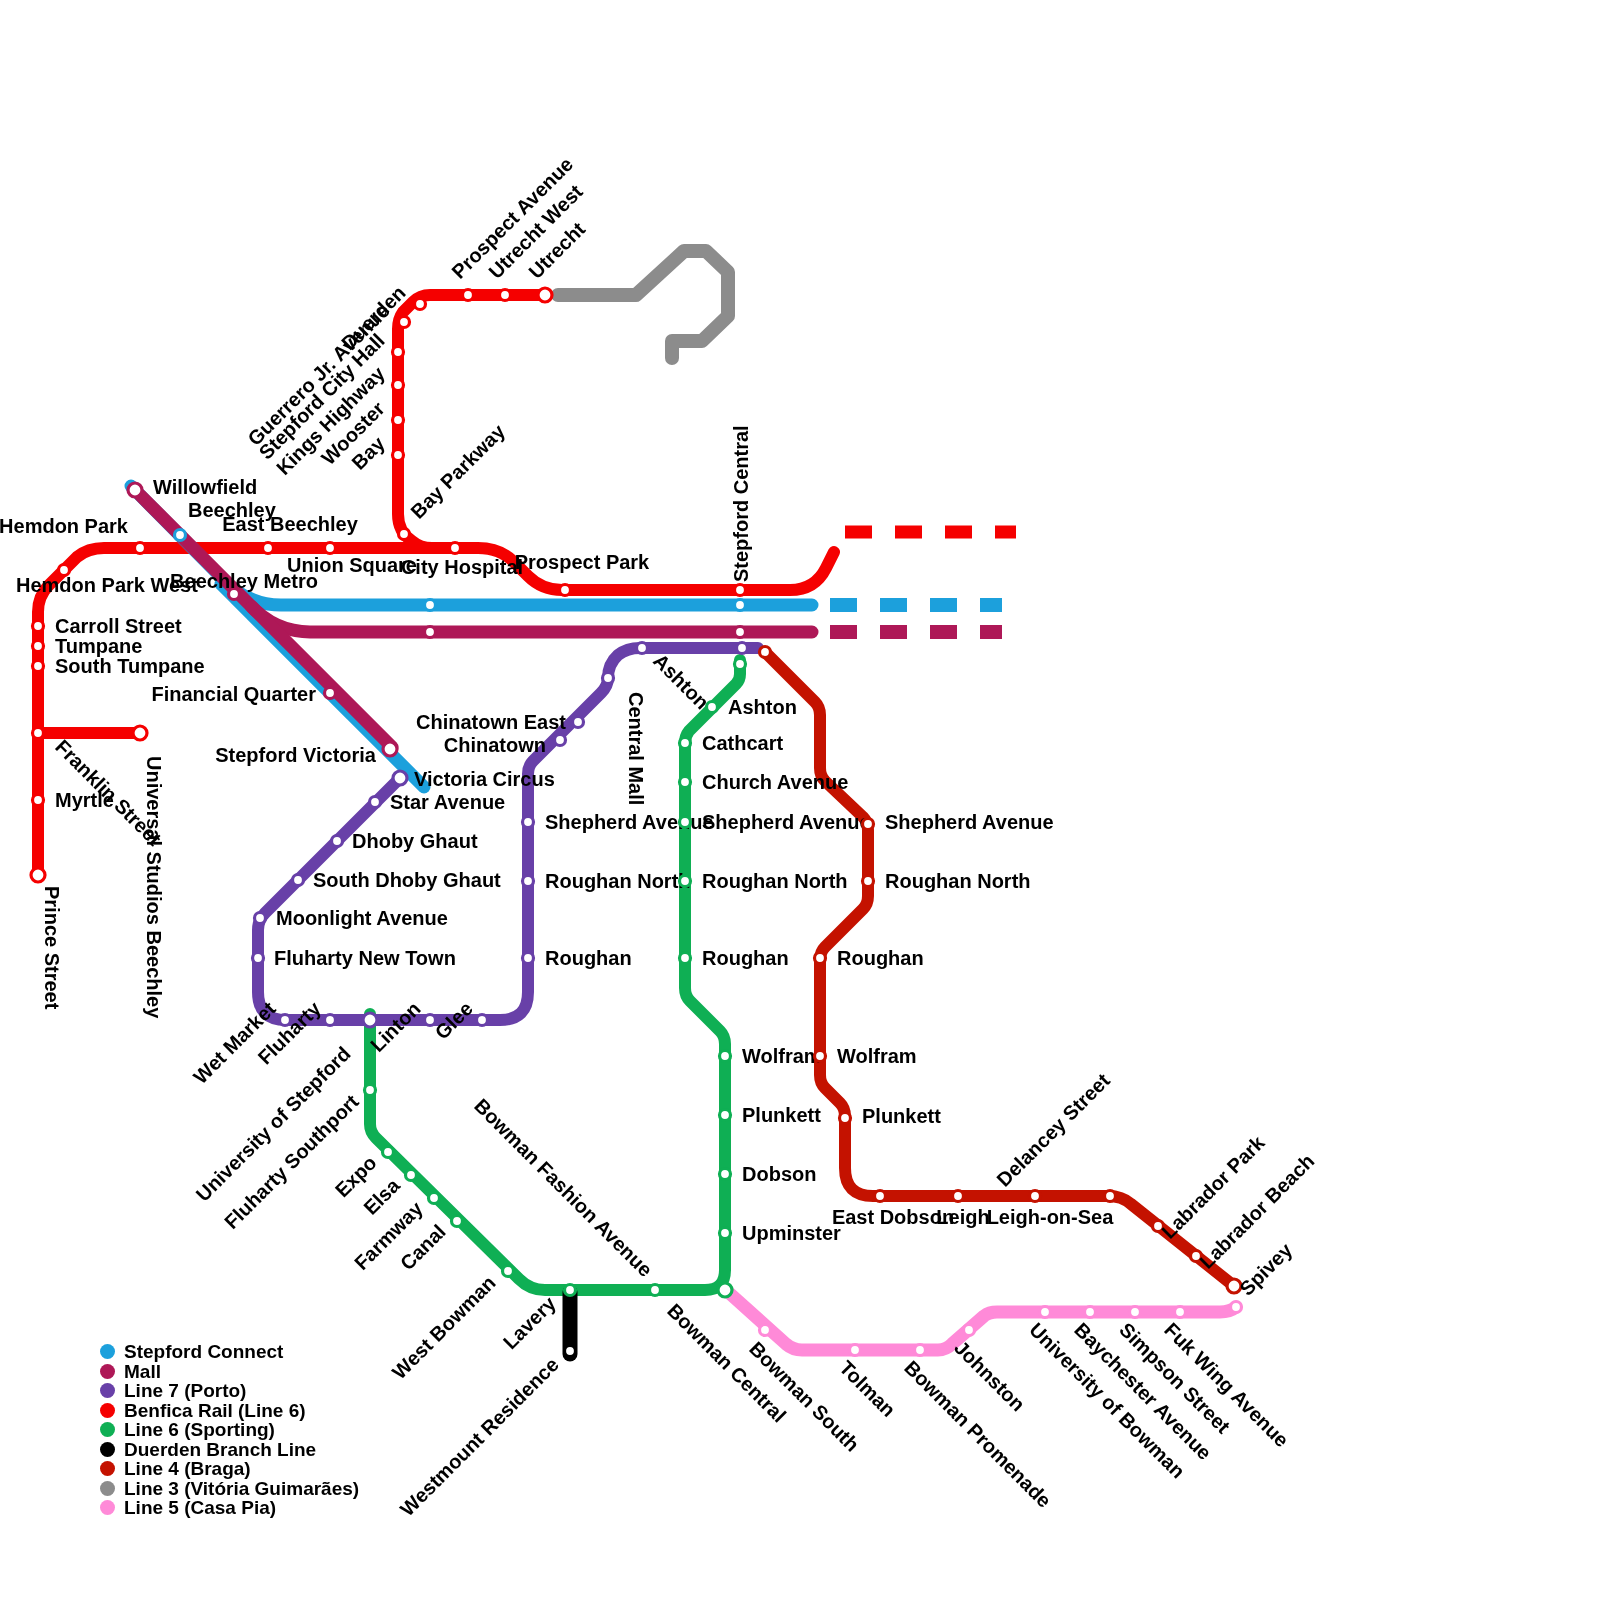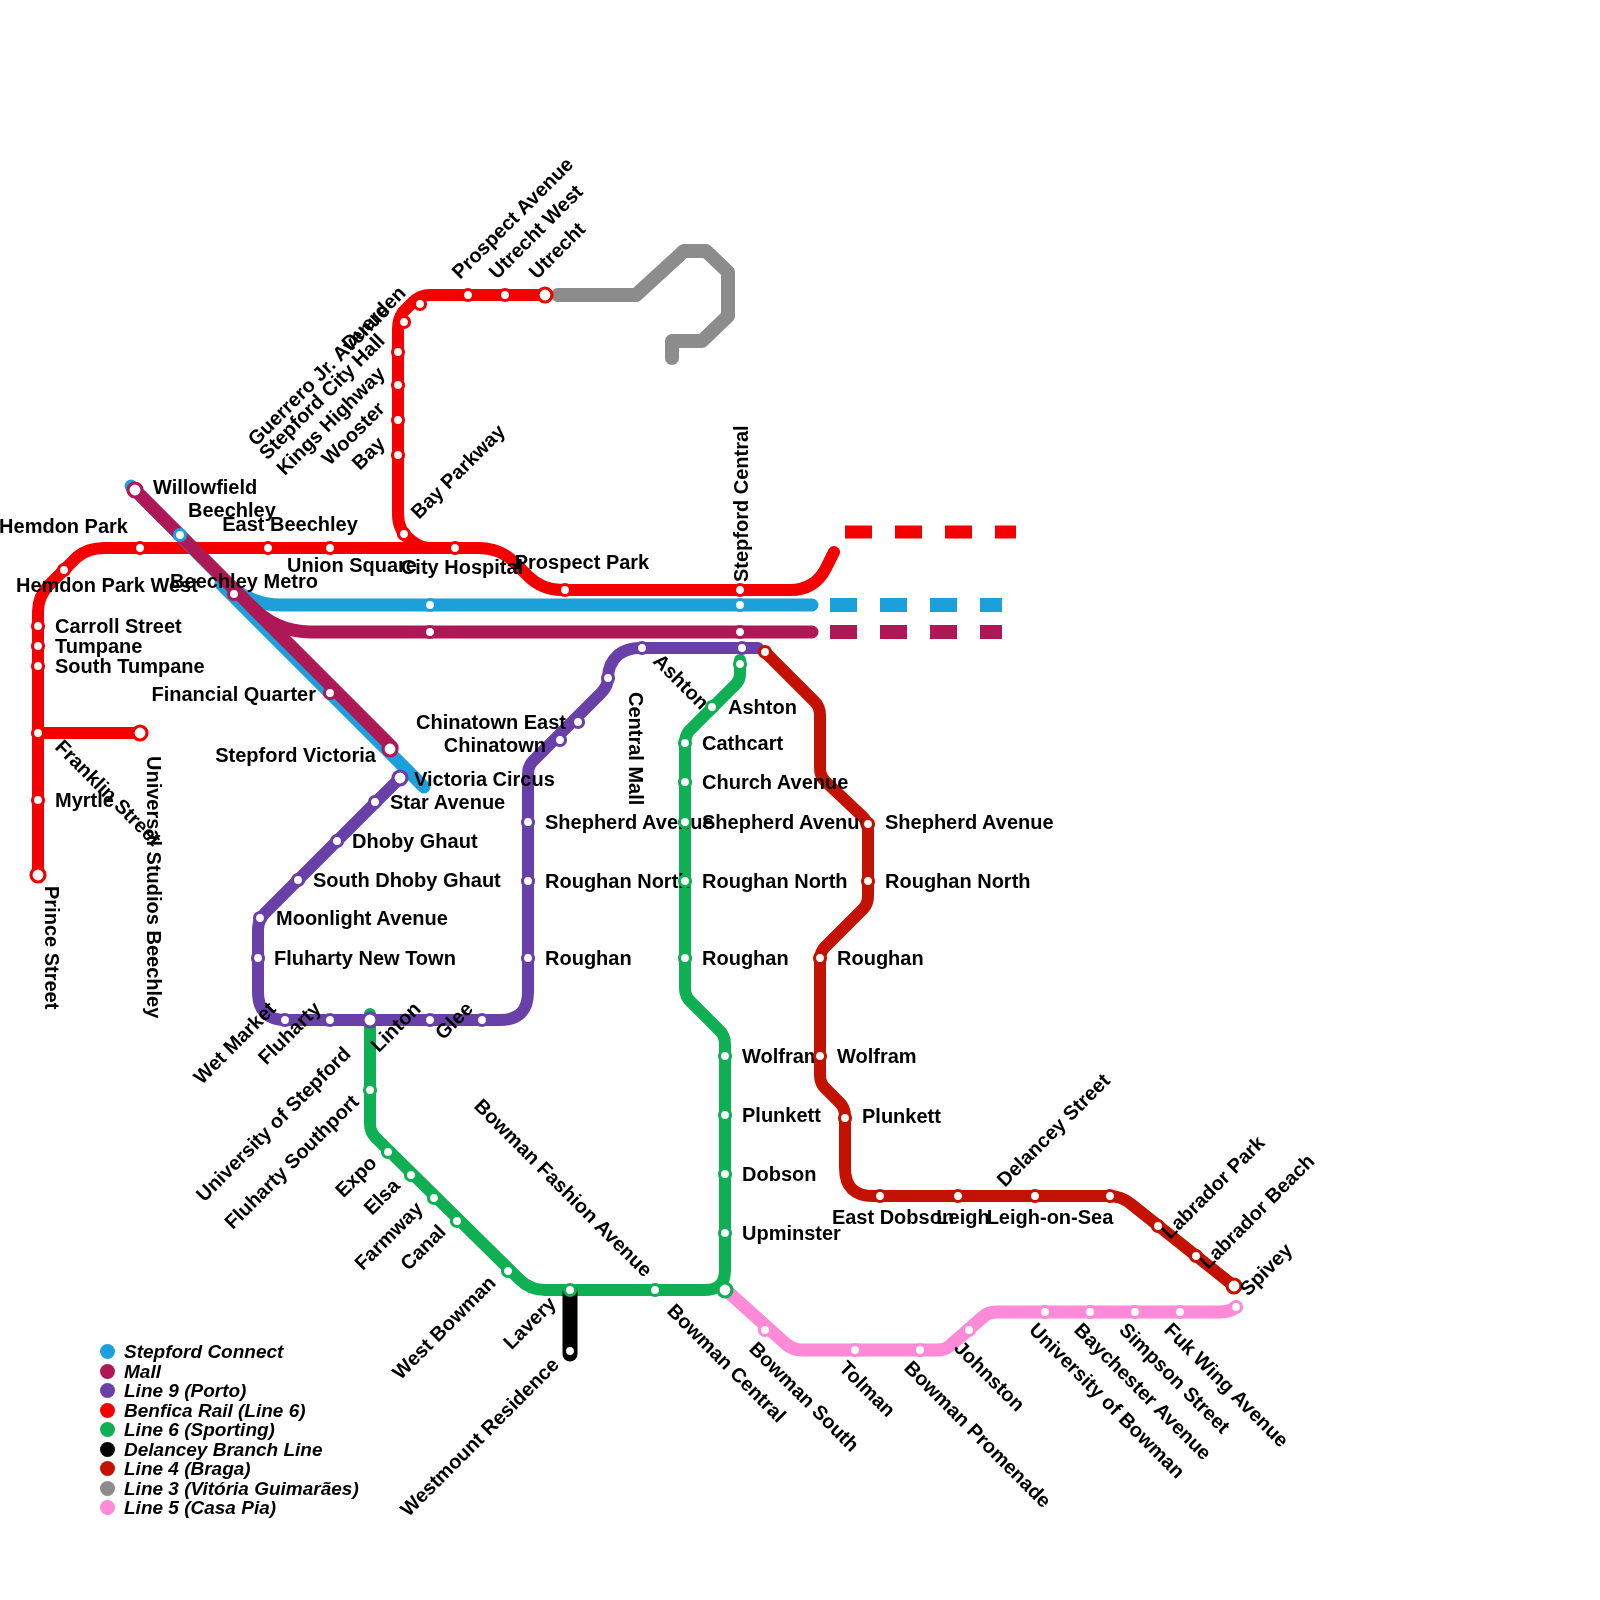--- a/index.html
+++ b/index.html
@@ -3,21 +3,21 @@
 <meta charset="utf-8">
 <style>
   html,body{margin:0;padding:0;background:#fff;}
   #stage{position:relative;width:1600px;height:1600px;background:#fff;overflow:hidden;
          font-family:"Liberation Sans",sans-serif;}
   #map-svg{position:absolute;left:0;top:0;width:1600px;height:1600px;}
   #map-svg text{font-family:"Liberation Sans",sans-serif;font-weight:bold;fill:#000;}
   #legend{position:absolute;left:100px;top:1342px;}
   .legend-row{display:flex;align-items:center;height:19.5px;}
   .legend-dot{width:15px;height:15px;border-radius:50%;margin-right:9px;flex:none;}
-  .legend-label{font-size:19px;font-weight:bold;color:#000;white-space:nowrap;line-height:1;font-style:italic;}
+  .legend-label{font-size:19px;font-weight:bold;color:#000;white-space:nowrap;line-height:1;}
 </style>
 </head>
 <body>
 
 <div id="stage">
   <svg id="map-svg" xmlns="http://www.w3.org/2000/svg" viewBox="0 0 1600 1600">
       <g>
         <path d="M 558 295 L 636 295 L 684 251 L 706 251 L 728 272 L 728 316 L 702 341 L 672 341 L 672 358" fill="none" stroke="#8C8C8C" stroke-width="14" stroke-linecap="round" stroke-linejoin="round"></path>
       </g>
       <g>
@@ -238,33 +238,33 @@
       <div class="legend-row">
         <span class="legend-dot" style="background: rgb(28, 160, 220);"></span>
         <span class="legend-label">Stepford Connect</span>
       </div>
       <div class="legend-row">
         <span class="legend-dot" style="background: rgb(174, 24, 87);"></span>
         <span class="legend-label">Mall</span>
       </div>
       <div class="legend-row">
         <span class="legend-dot" style="background: rgb(104, 64, 168);"></span>
-        <span class="legend-label">Line 9 (Porto)</span>
+        <span class="legend-label">Line 7 (Porto)</span>
       </div>
       <div class="legend-row">
         <span class="legend-dot" style="background: rgb(245, 0, 0);"></span>
         <span class="legend-label">Benfica Rail (Line 6)</span>
       </div>
       <div class="legend-row">
         <span class="legend-dot" style="background: rgb(15, 175, 84);"></span>
         <span class="legend-label">Line 6 (Sporting)</span>
       </div>
       <div class="legend-row">
         <span class="legend-dot" style="background: rgb(0, 0, 0);"></span>
-        <span class="legend-label">Delancey Branch Line</span>
+        <span class="legend-label">Duerden Branch Line</span>
       </div>
       <div class="legend-row">
         <span class="legend-dot" style="background: rgb(196, 18, 0);"></span>
         <span class="legend-label">Line 4 (Braga)</span>
       </div>
       <div class="legend-row">
         <span class="legend-dot" style="background: rgb(140, 140, 140);"></span>
         <span class="legend-label">Line 3 (Vitória Guimarães)</span>
       </div>
       <div class="legend-row">

